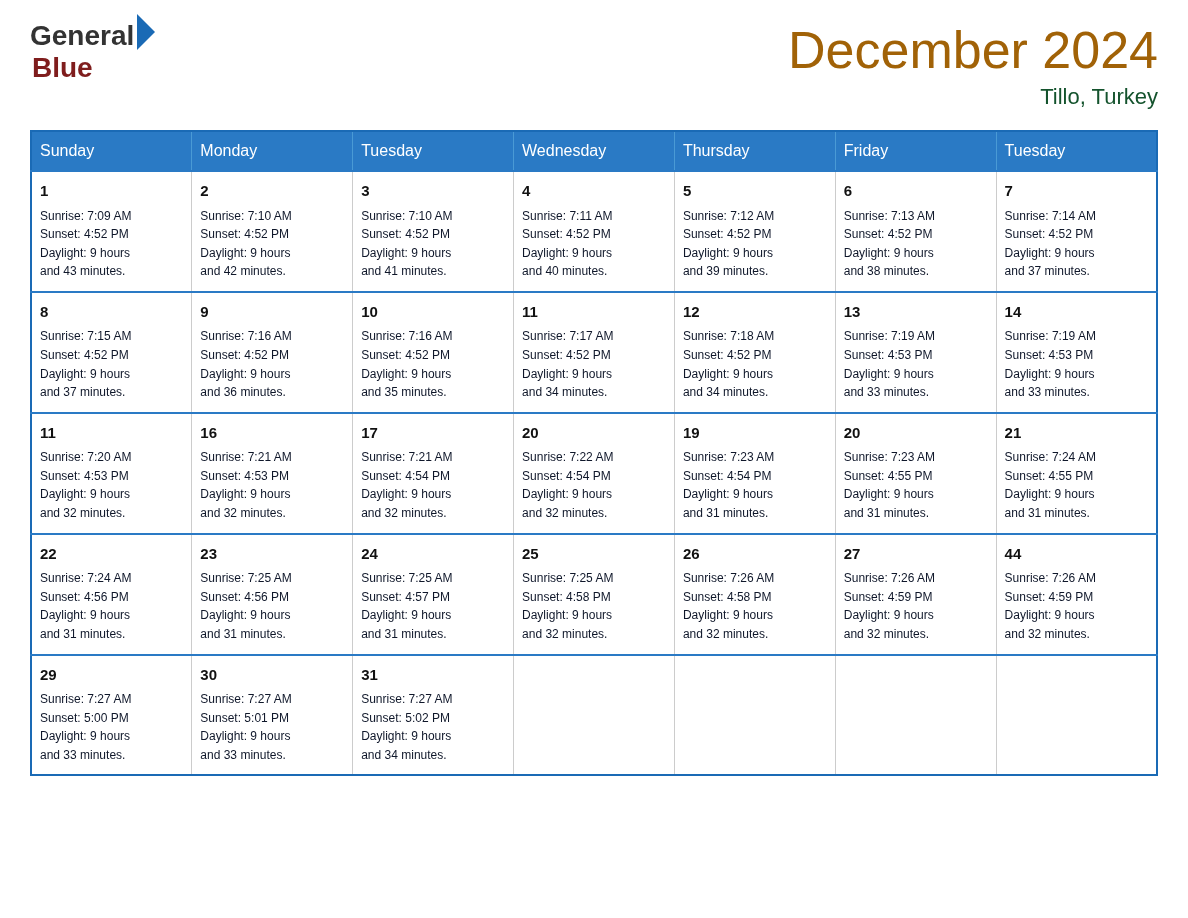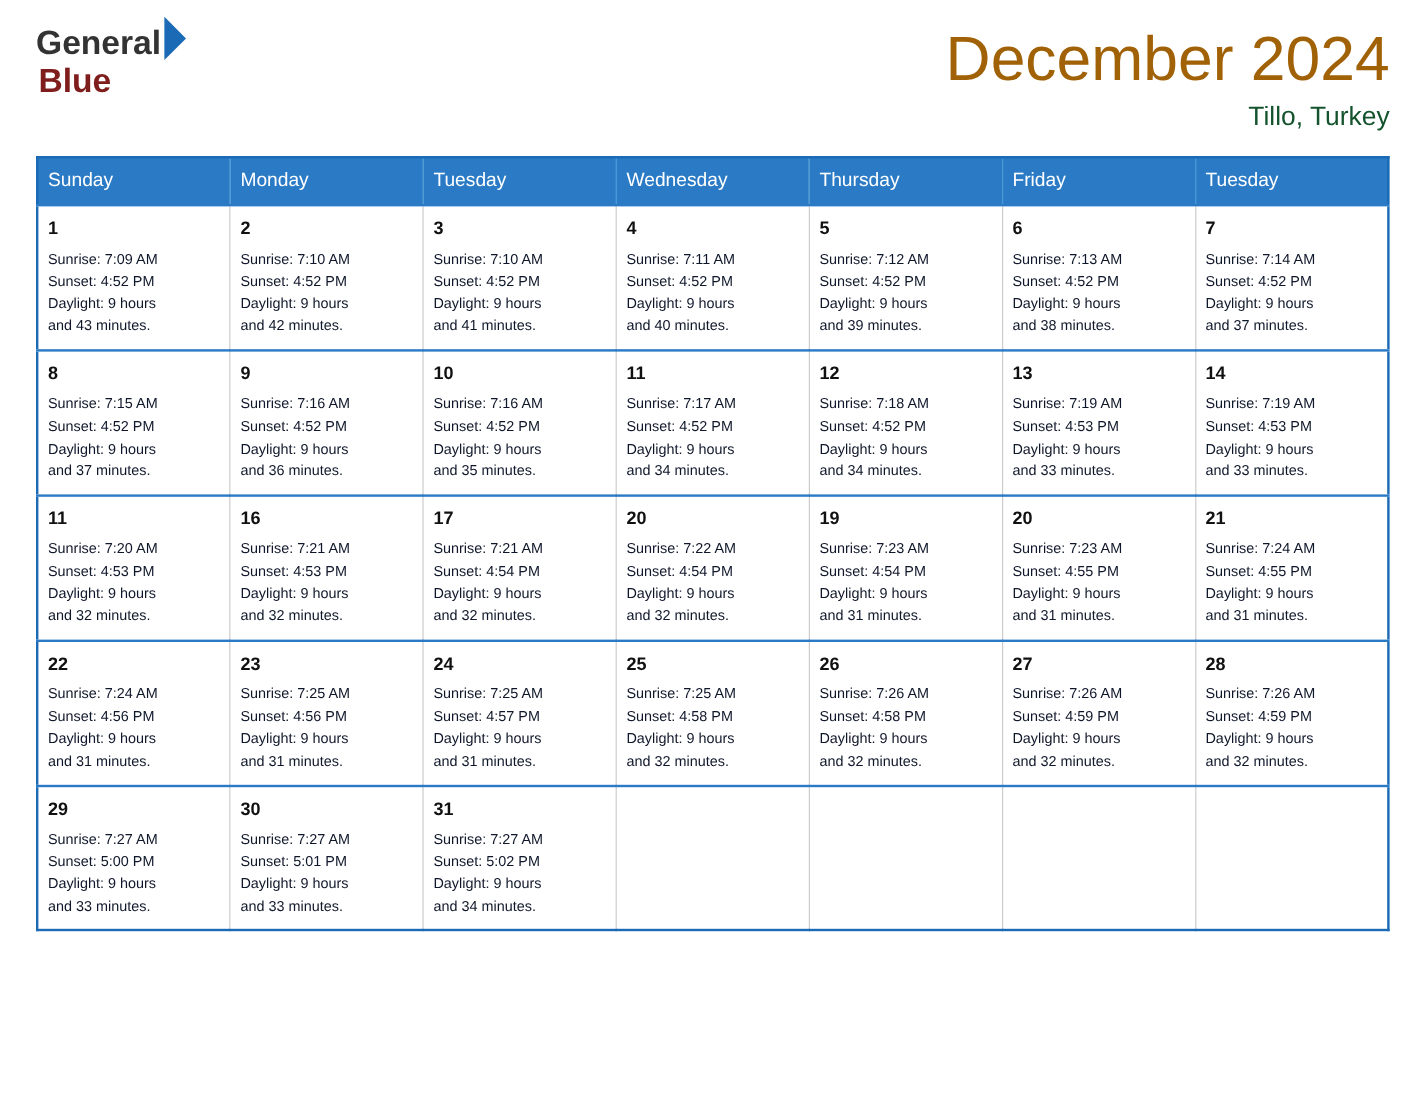--- a/index.html
+++ b/index.html
@@ -257,21 +257,21 @@
         </td>
         <td>
           <div class="day-num">26</div>
           <div class="day-info">Sunrise: 7:26 AM<br>Sunset: 4:58 PM<br>Daylight: 9 hours<br>and 32 minutes.</div>
         </td>
         <td>
           <div class="day-num">27</div>
           <div class="day-info">Sunrise: 7:26 AM<br>Sunset: 4:59 PM<br>Daylight: 9 hours<br>and 32 minutes.</div>
         </td>
         <td>
-          <div class="day-num">28</div>
+          <div class="day-num">44</div>
           <div class="day-info">Sunrise: 7:26 AM<br>Sunset: 4:59 PM<br>Daylight: 9 hours<br>and 32 minutes.</div>
         </td>
       </tr>
       <tr>
         <td>
           <div class="day-num">29</div>
           <div class="day-info">Sunrise: 7:27 AM<br>Sunset: 5:00 PM<br>Daylight: 9 hours<br>and 33 minutes.</div>
         </td>
         <td>
           <div class="day-num">30</div>

